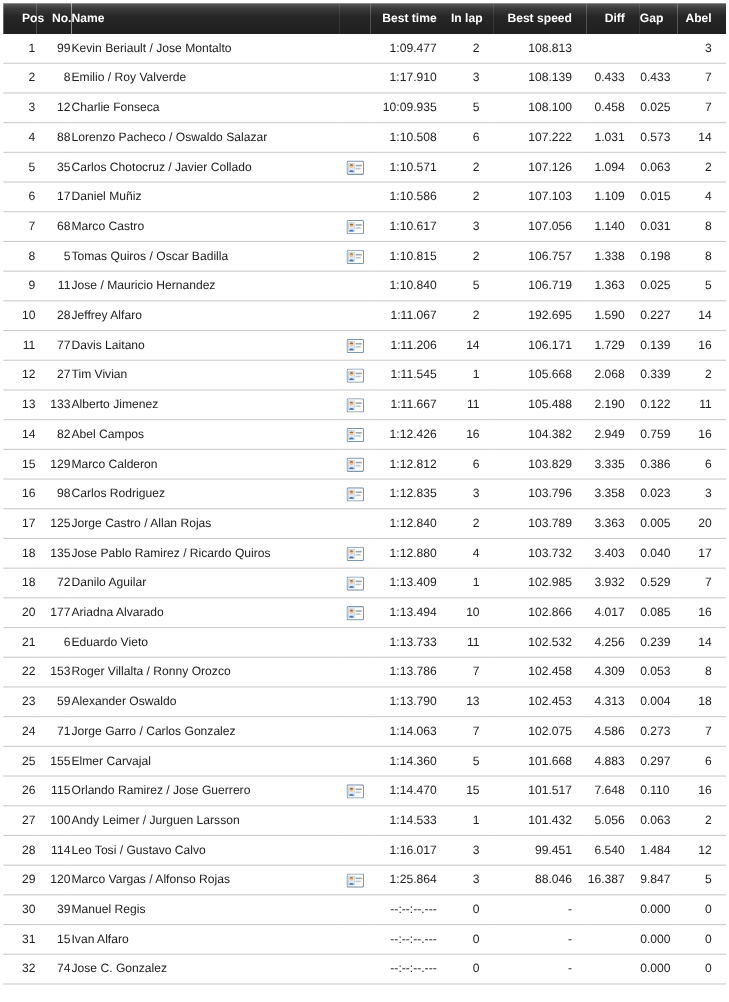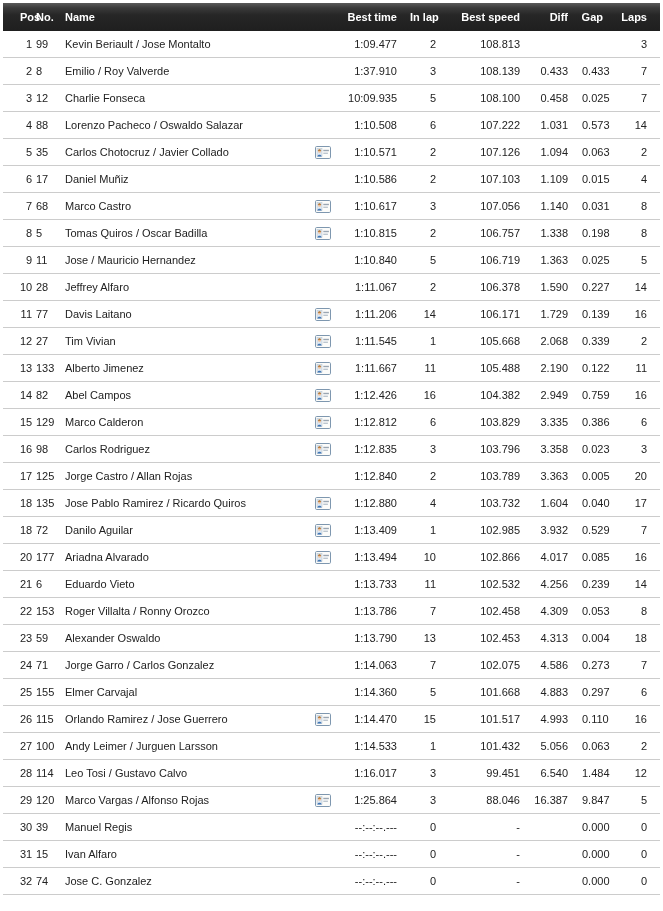--- a/index.html
+++ b/index.html
@@ -24,21 +24,21 @@
   col.c-gap{width:35px}
   col.c-laps{width:44px}
 
   thead th{
     background:linear-gradient(to bottom,#5a5a5a 0px,#3a3a3a 5px,#262626 12px,#1f1f1f 100%);
     color:#fff;font-weight:bold;font-size:11px;
     height:28px;padding:0;white-space:nowrap;text-align:left;
   }
   th.num,td.num{text-align:right;padding-right:13px;}
   th.t-pos,td.t-pos{padding-left:17px;text-align:right;}
-  th.t-no,td.t-no{padding-left:3px;text-align:left;}
+  th.t-no,td.t-no{padding-left:3px;text-align:right;}
   th.t-name,td.t-name{padding-left:0;text-align:left;overflow:hidden;white-space:nowrap;}
 
   tbody td{
     height:26px;border-bottom:1px solid #ccc;
     padding-top:0;padding-bottom:0;white-space:nowrap;
     background:#fff;vertical-align:middle;
   }
   td.t-icon{text-align:center;padding:0;}
   .vcard{display:inline-block;width:16px;height:13px;line-height:0;vertical-align:middle;cursor:pointer;}
 </style>
@@ -63,21 +63,21 @@
       <tr>
         <th class="t-pos">Pos</th>
         <th class="t-no">No.</th>
         <th class="t-name">Name</th>
         <th class="t-icon"></th>
         <th class="num">Best time</th>
         <th class="num">In lap</th>
         <th class="num">Best speed</th>
         <th class="num">Diff</th>
         <th class="num">Gap</th>
-        <th class="num">Laps</th>
+        <th class="num">Abel</th>
       </tr>
     </thead>
     <tbody>
         <tr>
     <td class="t-pos">1</td>
     <td class="t-no">99</td>
     <td class="t-name">Kevin Beriault / Jose Montalto</td>
     <td class="t-icon">
       <span class="vcard" style="visibility: hidden;">
         <svg width="16" height="13" viewBox="0 0 16 13" xmlns="http://www.w3.org/2000/svg">
@@ -108,21 +108,21 @@
           <rect x="0.5" y="0.5" width="15" height="12" rx="1.2" fill="#fcfcfa" stroke="#7e97af"></rect>
           <rect x="2" y="2.5" width="5" height="8" fill="#dfe9f2" stroke="#aebdca" stroke-width="0.5"></rect>
           <path d="M2.4 10.4 c0-2.1 4.2-2.1 4.2 0 z" fill="#3f75b5"></path>
           <circle cx="4.5" cy="5.2" r="1.5" fill="#eec09a"></circle>
           <path d="M4.5 3.2 a1.8 1.8 0 0 1 1.8 1.5 l-3.6 0 a1.8 1.8 0 0 1 1.8 -1.5 z" fill="#a96a24"></path>
           <rect x="8.3" y="3.8" width="5.6" height="1.4" fill="#9aa6b2"></rect>
           <rect x="8.3" y="6.6" width="4.6" height="1.4" fill="#bcc6cf"></rect>
         </svg>
       </span>
     </td>
-    <td class="num">1:37.910</td>
+    <td class="num">1:17.910</td>
     <td class="num">3</td>
     <td class="num">108.139</td>
     <td class="num">0.433</td>
     <td class="num">0.433</td>
     <td class="num">7</td>
   </tr>
         <tr>
     <td class="t-pos">3</td>
     <td class="t-no">12</td>
     <td class="t-name">Charlie Fonseca</td>
@@ -302,21 +302,21 @@
           <path d="M2.4 10.4 c0-2.1 4.2-2.1 4.2 0 z" fill="#3f75b5"></path>
           <circle cx="4.5" cy="5.2" r="1.5" fill="#eec09a"></circle>
           <path d="M4.5 3.2 a1.8 1.8 0 0 1 1.8 1.5 l-3.6 0 a1.8 1.8 0 0 1 1.8 -1.5 z" fill="#a96a24"></path>
           <rect x="8.3" y="3.8" width="5.6" height="1.4" fill="#9aa6b2"></rect>
           <rect x="8.3" y="6.6" width="4.6" height="1.4" fill="#bcc6cf"></rect>
         </svg>
       </span>
     </td>
     <td class="num">1:11.067</td>
     <td class="num">2</td>
-    <td class="num">106.378</td>
+    <td class="num">192.695</td>
     <td class="num">1.590</td>
     <td class="num">0.227</td>
     <td class="num">14</td>
   </tr>
         <tr>
     <td class="t-pos">11</td>
     <td class="t-no">77</td>
     <td class="t-name">Davis Laitano</td>
     <td class="t-icon">
       <span class="vcard">
@@ -495,21 +495,21 @@
           <circle cx="4.5" cy="5.2" r="1.5" fill="#eec09a"></circle>
           <path d="M4.5 3.2 a1.8 1.8 0 0 1 1.8 1.5 l-3.6 0 a1.8 1.8 0 0 1 1.8 -1.5 z" fill="#a96a24"></path>
           <rect x="8.3" y="3.8" width="5.6" height="1.4" fill="#9aa6b2"></rect>
           <rect x="8.3" y="6.6" width="4.6" height="1.4" fill="#bcc6cf"></rect>
         </svg>
       </span>
     </td>
     <td class="num">1:12.880</td>
     <td class="num">4</td>
     <td class="num">103.732</td>
-    <td class="num">1.604</td>
+    <td class="num">3.403</td>
     <td class="num">0.040</td>
     <td class="num">17</td>
   </tr>
         <tr>
     <td class="t-pos">18</td>
     <td class="t-no">72</td>
     <td class="t-name">Danilo Aguilar</td>
     <td class="t-icon">
       <span class="vcard">
         <svg width="16" height="13" viewBox="0 0 16 13" xmlns="http://www.w3.org/2000/svg">
@@ -687,21 +687,21 @@
           <circle cx="4.5" cy="5.2" r="1.5" fill="#eec09a"></circle>
           <path d="M4.5 3.2 a1.8 1.8 0 0 1 1.8 1.5 l-3.6 0 a1.8 1.8 0 0 1 1.8 -1.5 z" fill="#a96a24"></path>
           <rect x="8.3" y="3.8" width="5.6" height="1.4" fill="#9aa6b2"></rect>
           <rect x="8.3" y="6.6" width="4.6" height="1.4" fill="#bcc6cf"></rect>
         </svg>
       </span>
     </td>
     <td class="num">1:14.470</td>
     <td class="num">15</td>
     <td class="num">101.517</td>
-    <td class="num">4.993</td>
+    <td class="num">7.648</td>
     <td class="num">0.110</td>
     <td class="num">16</td>
   </tr>
         <tr>
     <td class="t-pos">27</td>
     <td class="t-no">100</td>
     <td class="t-name">Andy Leimer / Jurguen Larsson</td>
     <td class="t-icon">
       <span class="vcard" style="visibility: hidden;">
         <svg width="16" height="13" viewBox="0 0 16 13" xmlns="http://www.w3.org/2000/svg">

